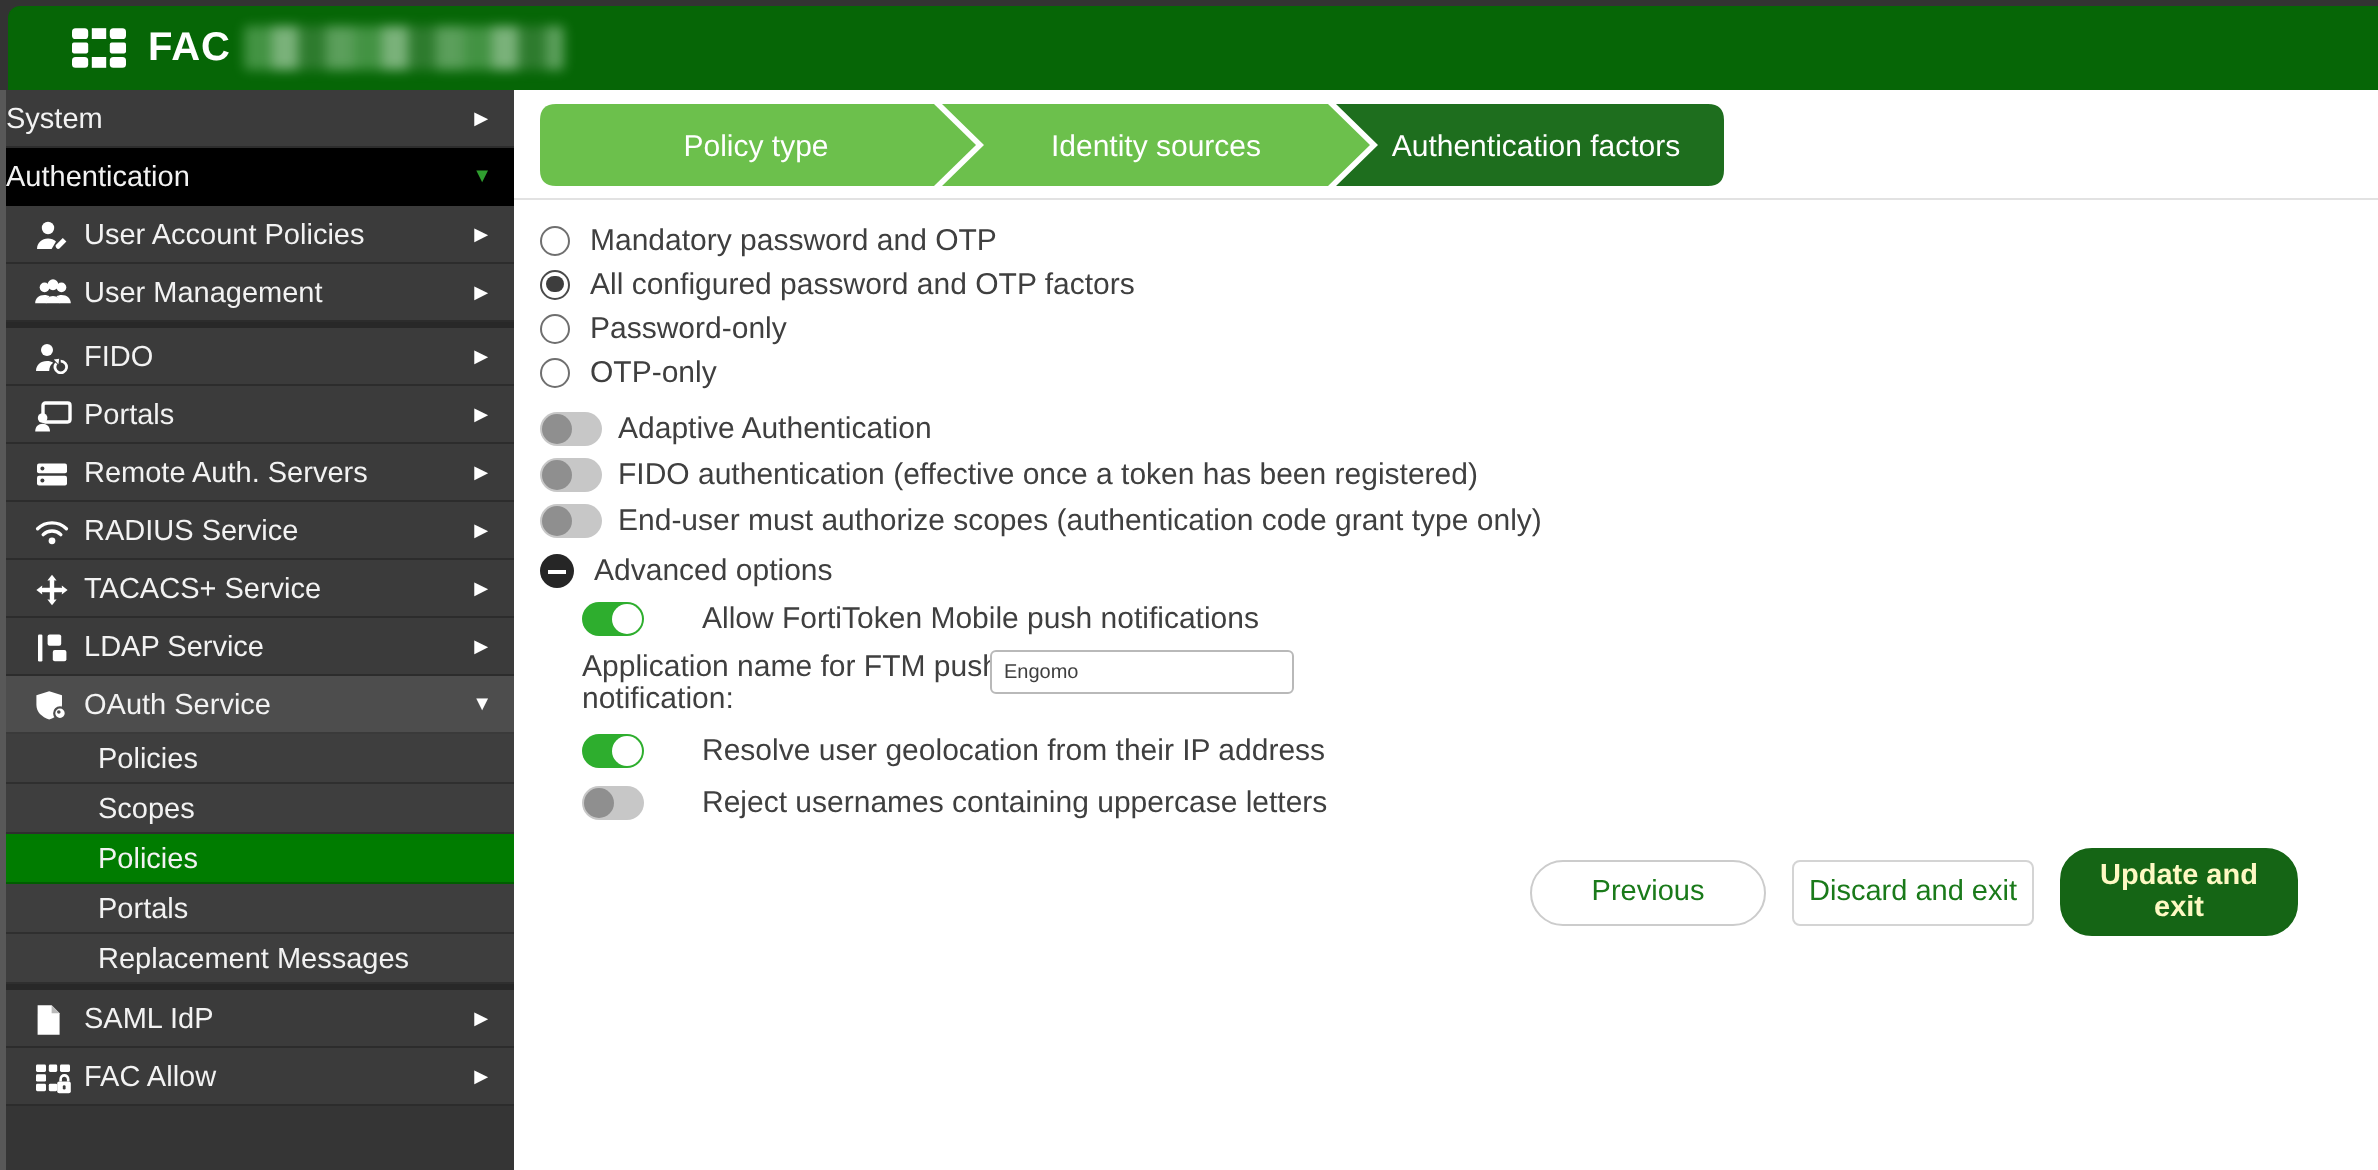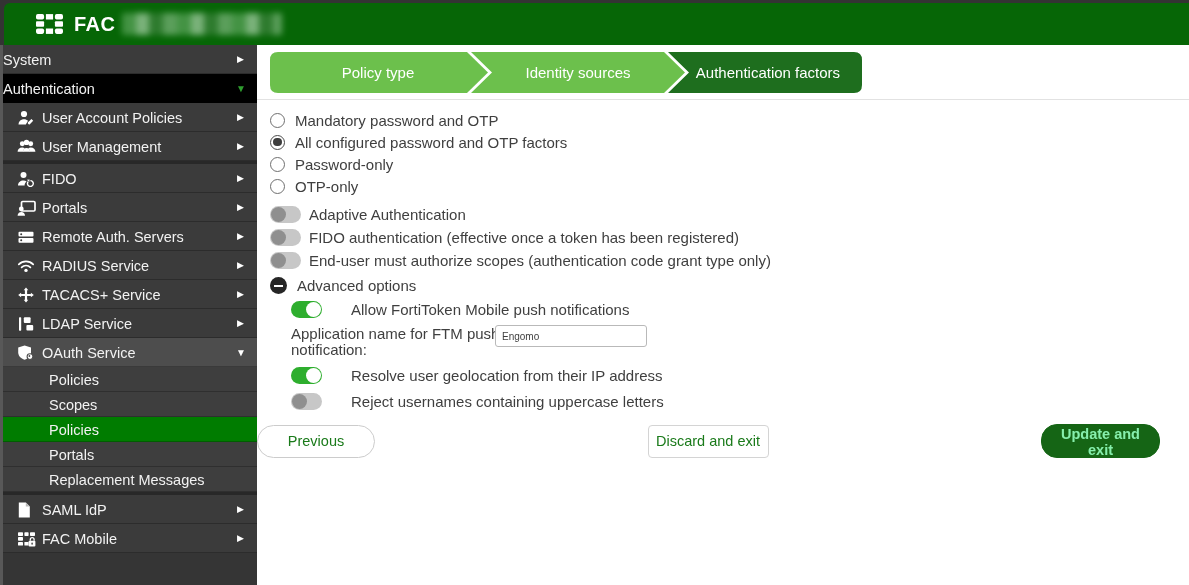--- a/index.html
+++ b/index.html
@@ -71,25 +71,25 @@
   .minus::after{content:'';position:absolute;left:4px;top:7.5px;width:9px;height:2px;background:#ffffff;}
   .adv-content{margin-left:34px;margin-top:7px;}
   .ftm-row{display:flex;align-items:flex-start;margin-top:3px;}
   .ftm-label{width:212px;font-size:15px;color:#3f3f3f;line-height:16px;flex:0 0 auto;}
   .ftm-input{
     width:138px;height:18px;border:1px solid #b9b9b9;border-radius:3px;
     font-family:"Liberation Sans","DejaVu Sans",sans-serif;font-size:10px;color:#3f3f3f;
     padding:1px 6px;margin-left:-8px;margin-top:-1px;
   }
   .adv-content .trow{margin-top:9px;margin-bottom:0;gap:21px;}
-  .btnrow{display:flex;justify-content:space-between;align-items:center;margin-top:14px;padding-right:29px;gap:13px;}
+  .btnrow{display:flex;justify-content:flex-end;align-items:center;margin-top:14px;padding-right:40px;gap:13px;}
   .btn{height:33px;font-family:"Liberation Sans","DejaVu Sans",sans-serif;font-size:14.5px;cursor:pointer;box-sizing:border-box;}
   .btn.prev{width:118px;background:#ffffff;border:1px solid #cccccc;border-radius:17px;color:#1a7a1a;}
   .btn.discard{width:121px;background:#ffffff;border:1px solid #d4d4d4;border-radius:4px;color:#1a7a1a;}
-  .btn.update{width:119px;height:34px;background:#156515;border:1px solid #156515;border-radius:16px;color:#86efac;font-weight:bold;}
+  .btn.update{width:119px;height:44px;background:#156515;border:1px solid #156515;border-radius:16px;color:#fef9c3;font-weight:bold;}
 </style>
 </head>
 <body>
 
 <div class="header">
   <svg class="logo" width="27" height="20" viewBox="0 0 30 22" fill="#ffffff">
     <rect x="0" y="0" width="9" height="6" rx="2"></rect>
       <rect x="11" y="0" width="8" height="6"></rect>
       <rect x="21" y="0" width="9" height="6" rx="2"></rect>
     <rect x="0" y="8" width="9" height="6" rx="1"></rect>
@@ -268,21 +268,21 @@
           <rect x="7.4" y="1.3" width="4.2" height="3.7" rx=".7"></rect>
           <rect x="13" y="1.3" width="5" height="3.7" rx=".7"></rect>
           <rect x="1" y="6.1" width="5" height="3.7" rx=".7"></rect>
           <rect x="1" y="10.9" width="5" height="3.7" rx=".7"></rect>
           <rect x="7.4" y="10.9" width="4.2" height="3.7" rx=".7"></rect>
           <rect x="11.6" y="9.8" width="6.8" height="5.8" rx="1"></rect>
           <path d="M13.3 9.8V8.6a1.9 1.9 0 0 1 3.8 0v1.2" fill="none" stroke="#ffffff" stroke-width="1.3"></path>
           <rect x="14.4" y="11.6" width="1.4" height="2.2" rx=".7" fill="#3b3b3b"></rect>
         </svg>
     </span>
-    <span>FAC Mobile</span>
+    <span>FAC Allow</span>
     <span class="arrow">▶</span>
   </div>
 
 </div>
 
 <div class="main">
 
   <svg class="wizard" width="592" height="41" viewBox="0 0 592 41">
     <path fill="#6cc04c" d="M8 0 H197 L218 20.5 L197 41 H8 Q0 41 0 33 V8 Q0 0 8 0 Z"></path>
     <path fill="#6cc04c" d="M201 0 H394 L415 20.5 L394 41 H201 L222 20.5 Z"></path>

